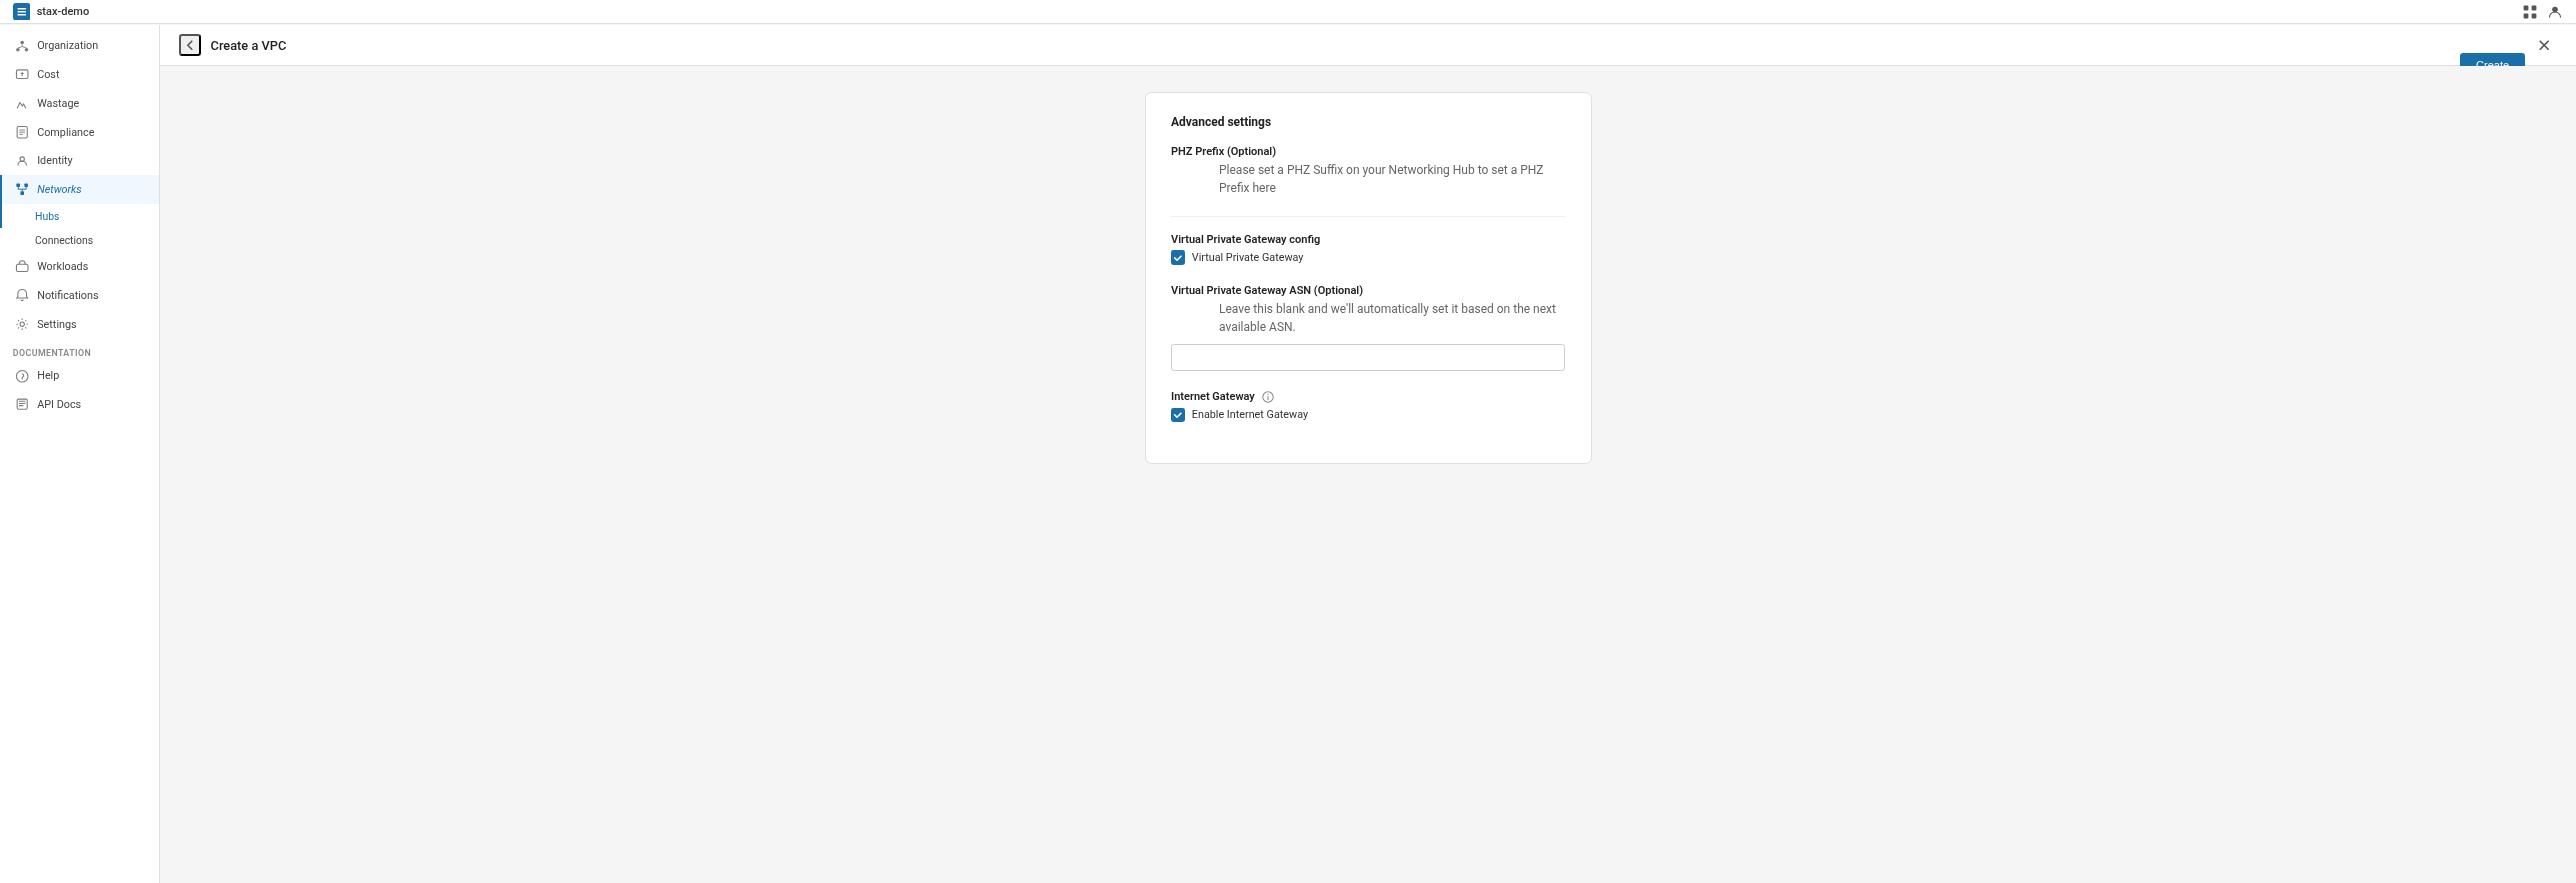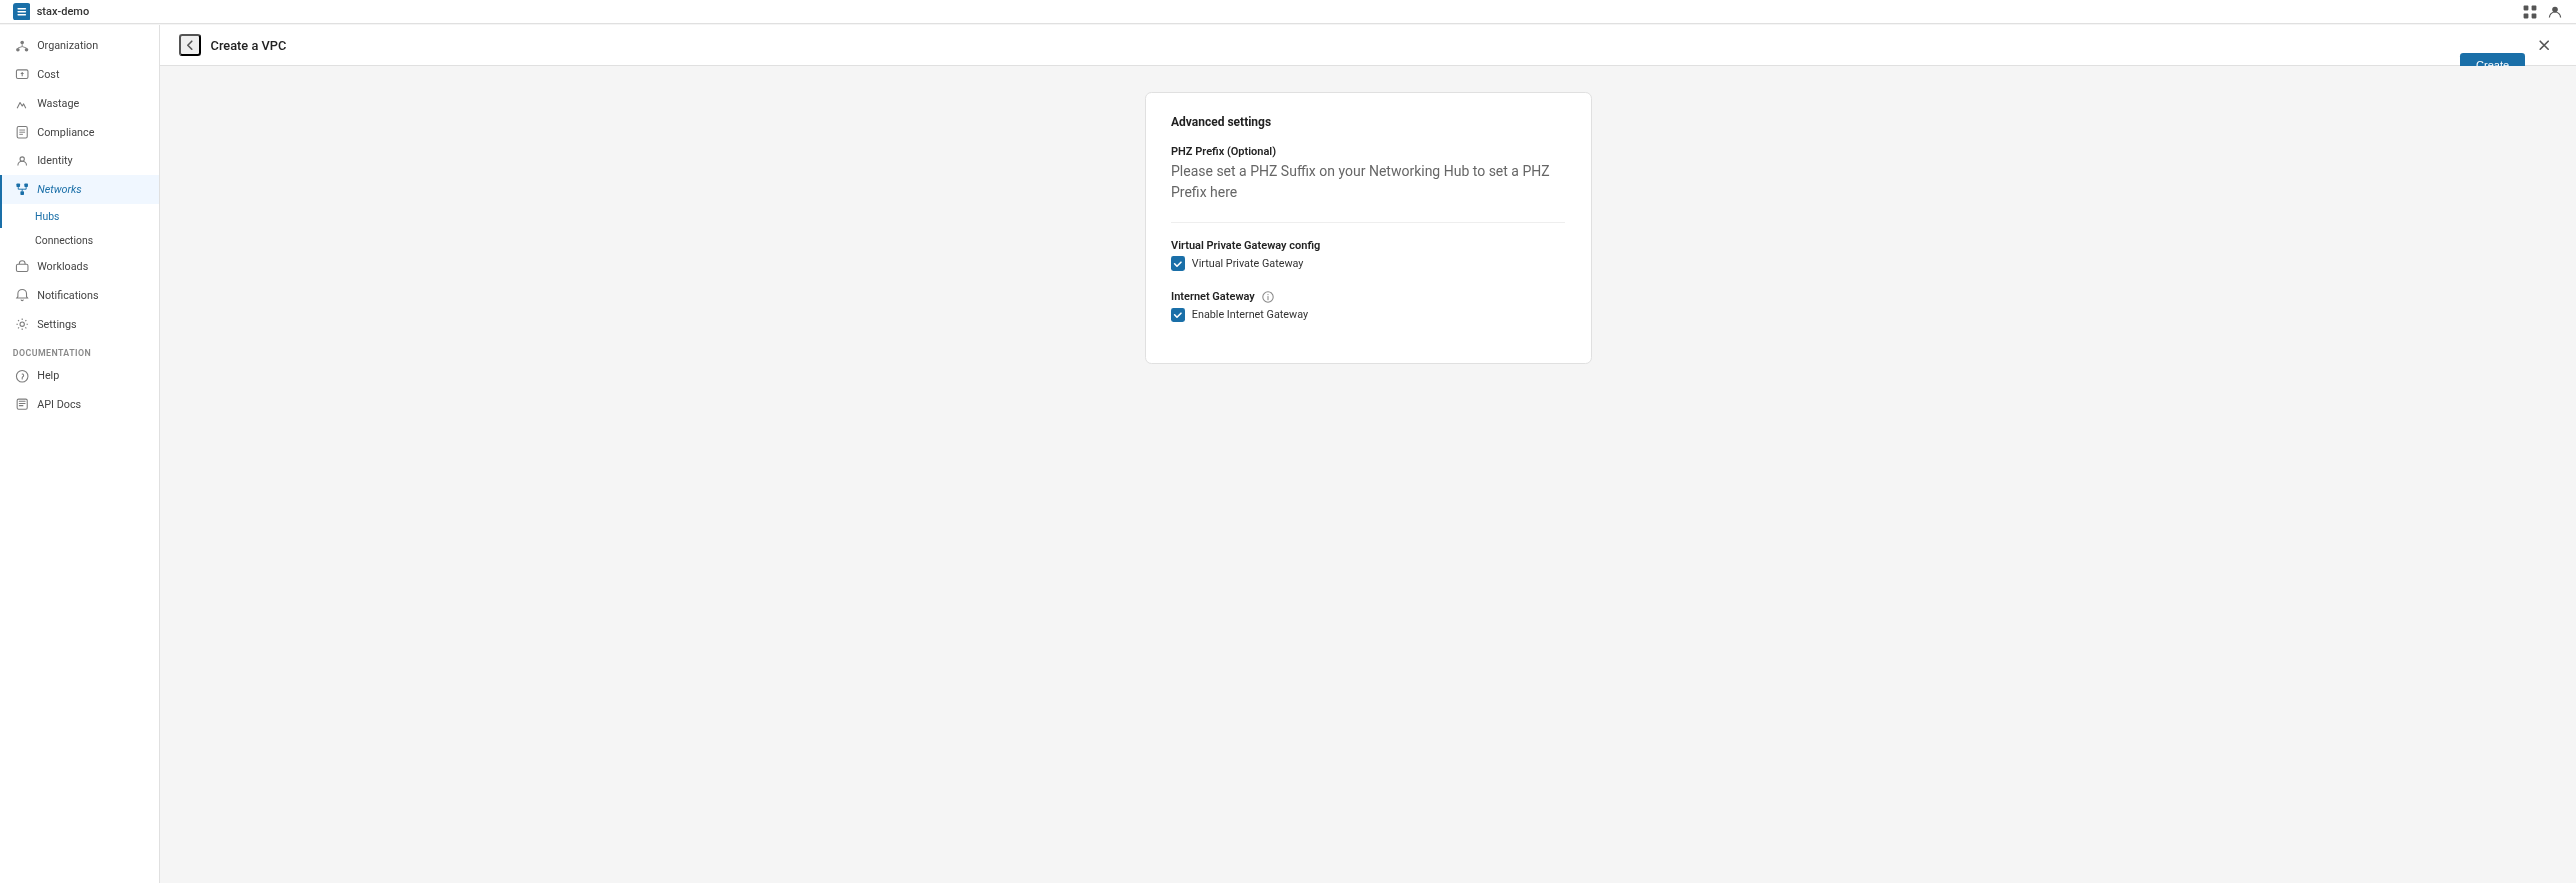--- a/index.html
+++ b/index.html
@@ -210,24 +210,25 @@
     .field-group {
       margin-bottom: 19px;
     }
     .field-label {
       font-size: 11px;
       font-weight: 600;
       color: #222;
       margin-bottom: 3.2px;
     }
     .field-description {
-      font-size: 14px;
+      font-size: 12px;
       color: #666;
       margin-bottom: 8px;
       line-height: 1.5;
+      margin-left: 48px;
     }
     .field-input {
       width: 100%;
       border: 0.8px solid #ccc;
       border-radius: 3.2px;
       padding: 6.4px 8px;
       font-size: 10.8px;
       color: #333;
       background: #fff;
       outline: none;
@@ -447,20 +448,25 @@
           <div class="checkbox-row">
             <div class="checkbox-custom">
               <svg viewBox="0 0 12 12" fill="none">
                 <path d="M2 6l3 3 5-5" stroke="#fff" stroke-width="2" stroke-linecap="round" stroke-linejoin="round"></path>
               </svg>
             </div>
             <span class="checkbox-label">Virtual Private Gateway</span>
           </div>
         </div>
 
+        <div class="field-group">
+          <div class="field-label">Virtual Private Gateway ASN (Optional)</div>
+          <div class="field-description">Leave this blank and we'll automatically set it based on the next available ASN.</div>
+          <input class="field-input" type="text" placeholder="" style="">
+        </div>
 
         <div class="field-group">
           <div class="field-label">
             <span>Internet Gateway</span>
             <span class="info-icon">
               <svg width="12" height="12" viewBox="0 0 15 15" fill="none">
                 <circle cx="7.5" cy="7.5" r="6.5" stroke="#888" stroke-width="1.3"></circle>
                 <path d="M7.5 7v4" stroke="#888" stroke-width="1.3" stroke-linecap="round"></path>
                 <circle cx="7.5" cy="4.5" r="0.7" fill="#888"></circle>
               </svg>

